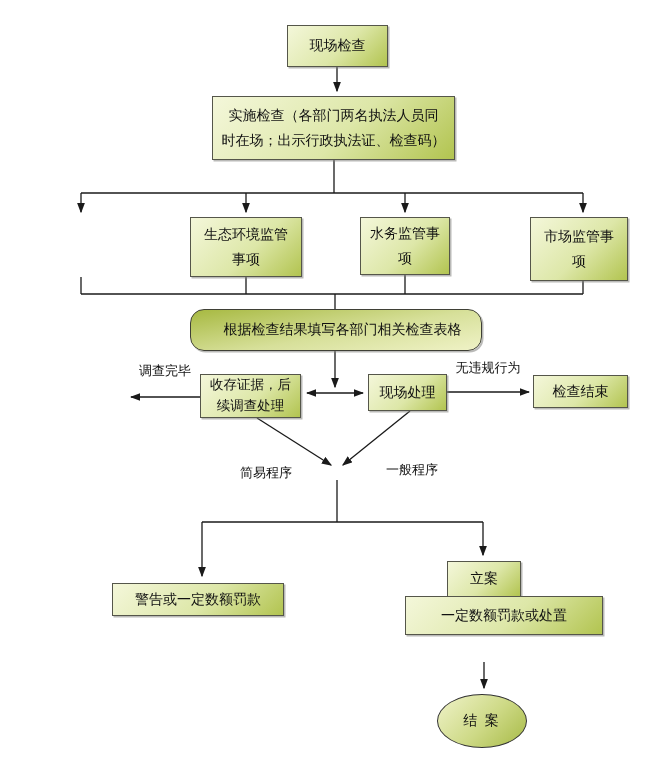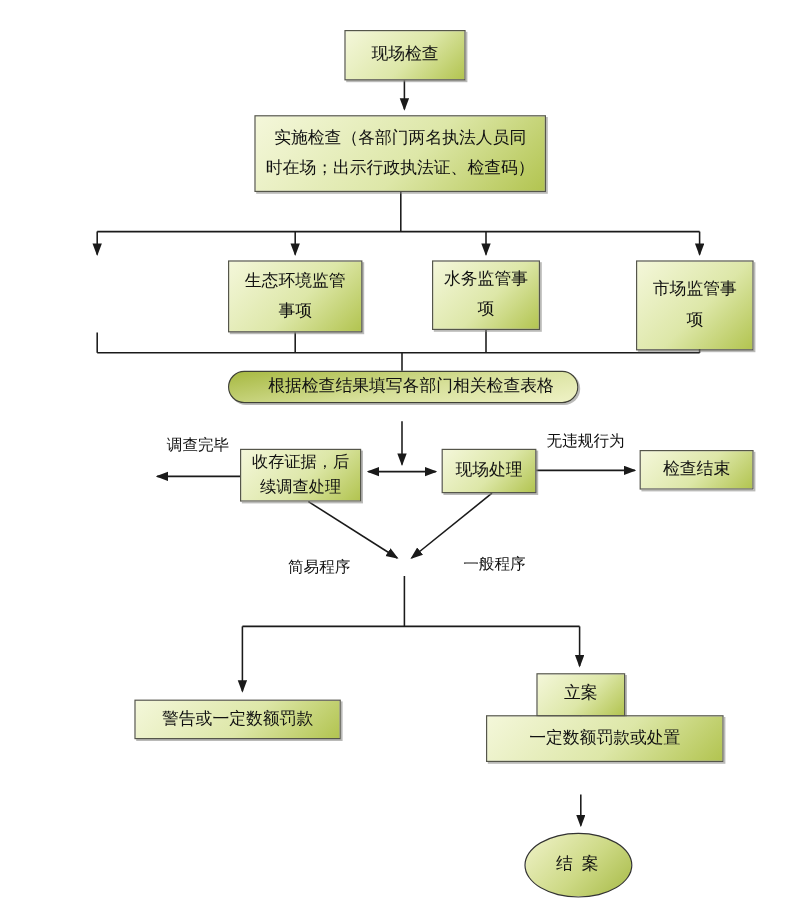--- a/index.html
+++ b/index.html
@@ -107,26 +107,26 @@
   <div class="node" style="left:190px;top:217px;width:112px;height:60px;">
     <span class="node-label">生态环境监管
 事项</span>
   </div>
 
   <div class="node" style="left:360px;top:217px;width:90px;height:58px;">
     <span class="node-label">水务监管事
 项</span>
   </div>
 
-  <div class="node" style="left:530px;top:217px;width:98px;height:75px;">
+  <div class="node" style="left:530px;top:217px;width:98px;height:64px;">
     <span class="node-label">市场监管事
 项</span>
   </div>
 
-  <div class="node rounded" style="left:190px;top:309px;width:292px;height:27px;padding-left:13px;">
+  <div class="node rounded" style="left:190px;top:309px;width:292px;height:42px;padding-left:13px;">
     <span class="node-label">根据检查结果填写各部门相关检查表格</span>
   </div>
 
 
   <div class="node small" style="left:200px;top:374px;width:101px;height:44px;font-size:13.5px;">
     <span class="node-label">收存证据，后
 续调查处理</span>
   </div>
 
   <div class="node" style="left:368px;top:374px;width:79px;height:37px;">

